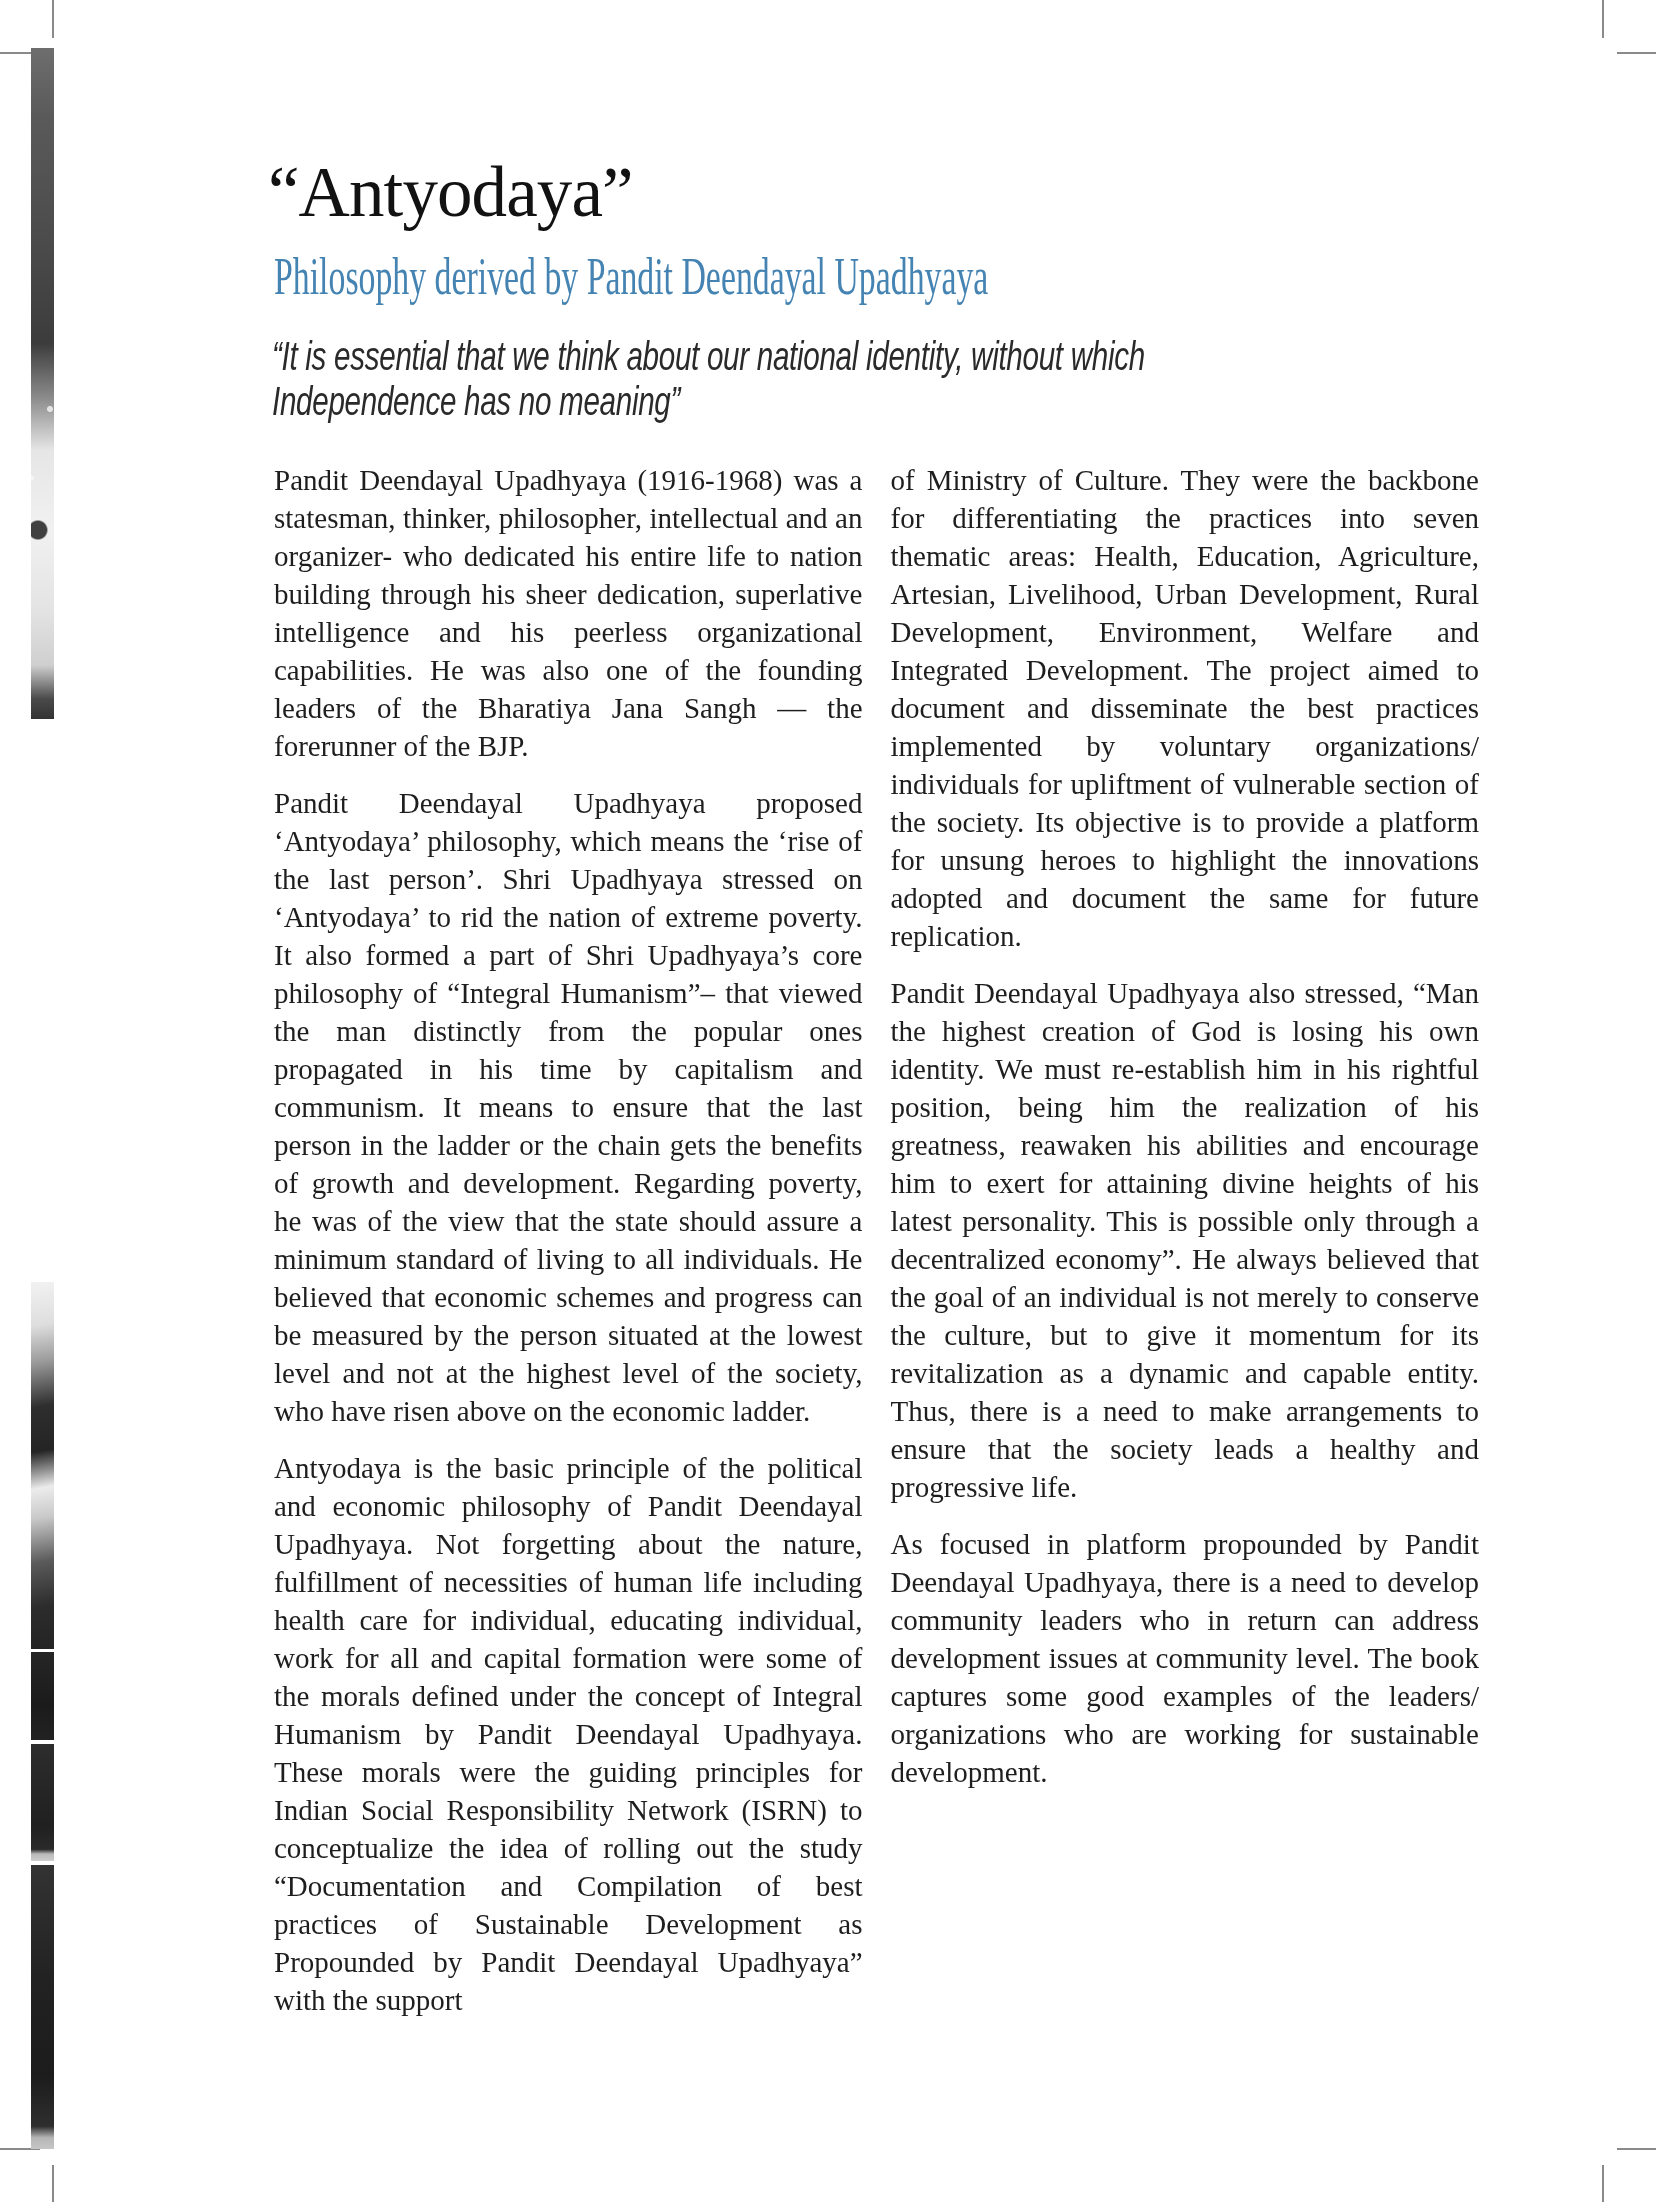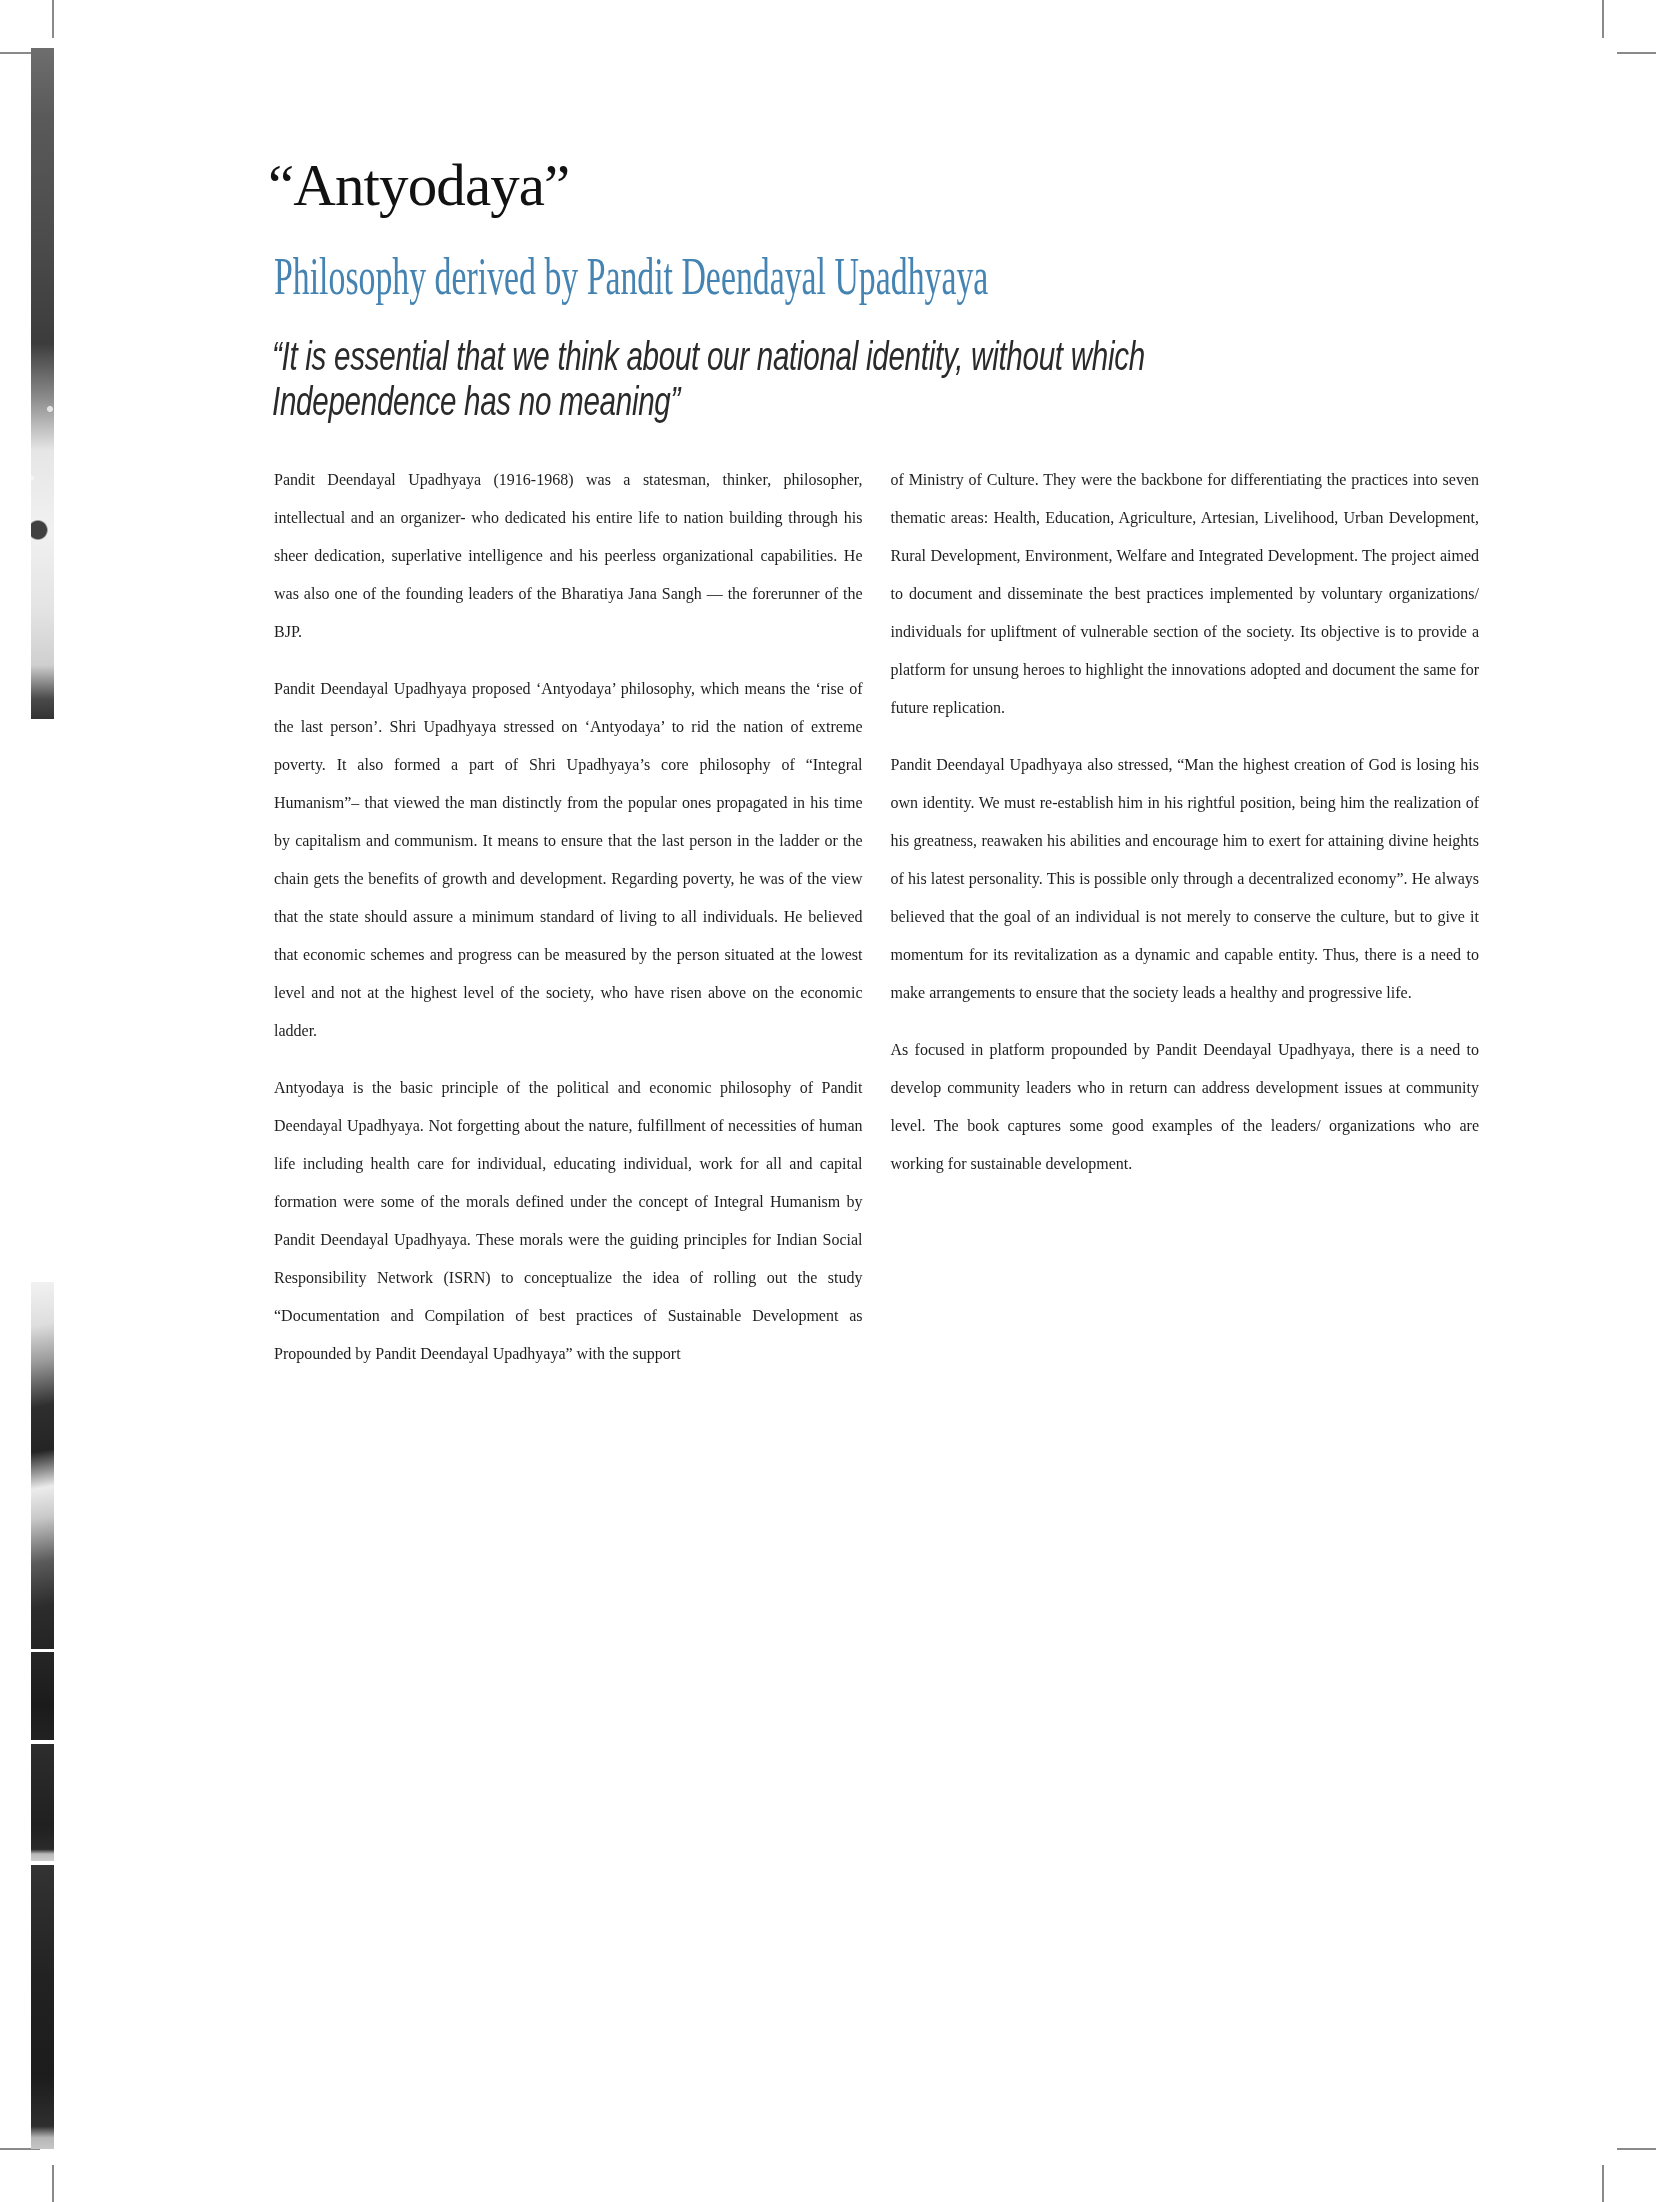--- a/index.html
+++ b/index.html
@@ -53,21 +53,21 @@
     background: linear-gradient(180deg, #2d2d2d 0%, #202020 70%, #2a2a2a 90%, #b9b9b9 94%, #cfcfcf 100%);
   }
   .seg5 {
     top: 1817px; height: 284px;
     background: linear-gradient(180deg, #333333 0%, #222222 40%, #1c1c1c 74%, #2e2e2e 92%, #b5b5b5 96%, #c6c6c6 100%);
   }
 
   
   .title {
     position: absolute; left: 268px; top: 155px;
-    font-size: 59px; line-height: 1.05; font-weight: 400;
+    font-size: 71px; line-height: 1.05; font-weight: 400;
     color: #121212; letter-spacing: -0.9px; white-space: nowrap;
   }
   .subtitle {
     position: absolute; left: 274px; top: 248px;
     font-size: 52px; line-height: 1.1; font-weight: 400;
     white-space: nowrap;
     transform: scaleX(0.65); transform-origin: 0 0;
   }
   .pull-quote {
     position: absolute; left: 272px; top: 334px;
@@ -79,21 +79,21 @@
   }
 
   
   .columns {
     position: absolute; left: 274px; top: 461px; width: 1205px;
     display: flex; gap: 28px;
   }
   .col { width: 589px; }
   .col p {
     margin: 0 0 19px 0;
-    font-size: 16px; line-height: 38px;
+    font-size: 29px; line-height: 38px;
     text-align: justify; text-justify: inter-word;
     color: #1e1e1e;
   }
 </style>
 </head>
 <body>
 
 <div class="page">
 
   <div class="crop v tl-v"></div>

